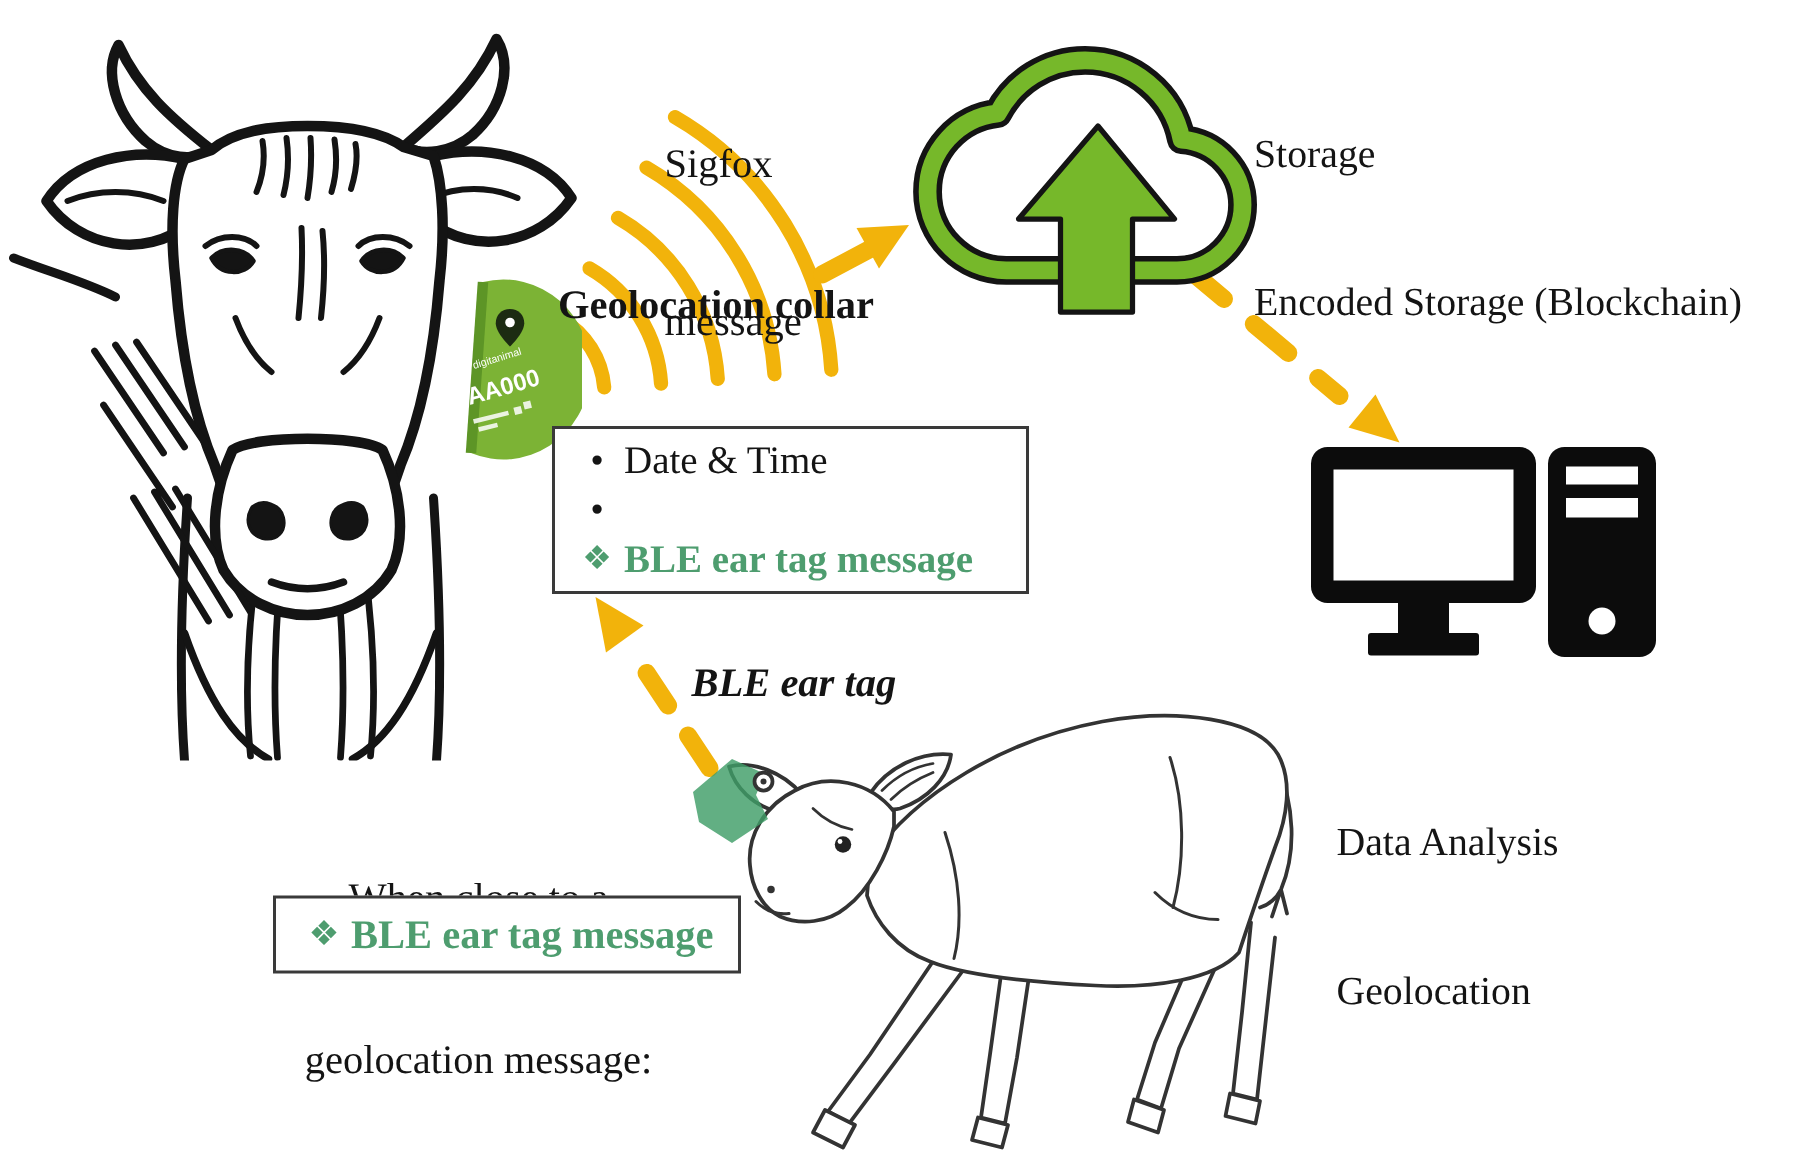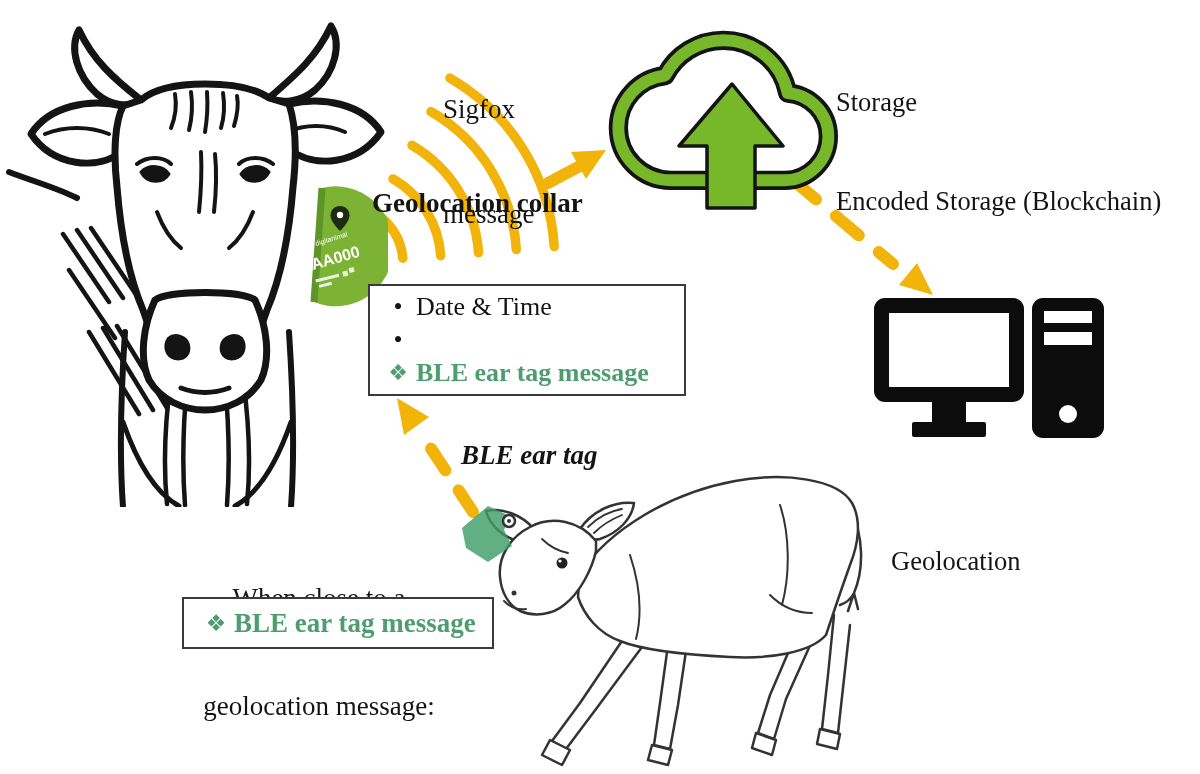--- a/index.html
+++ b/index.html
@@ -194,16 +194,17 @@
   </div>
 
   <div id="box-eartag" class="abs layer5 msgbox">
     <div class="row green-item">
       <span class="bullet" style="font-size:23px;font-family:'DejaVu Sans',sans-serif;">❖</span>
       <span>BLE ear tag message</span>
     </div>
   </div>
 
   <div class="abs layer5 label" style="left:891px;top:479px;font-size:26.5px;line-height:33px;">
+    <div>Data Analysis</div>
     <div>Geolocation</div>
   </div>
 
 </div>
 
 </body></html>

